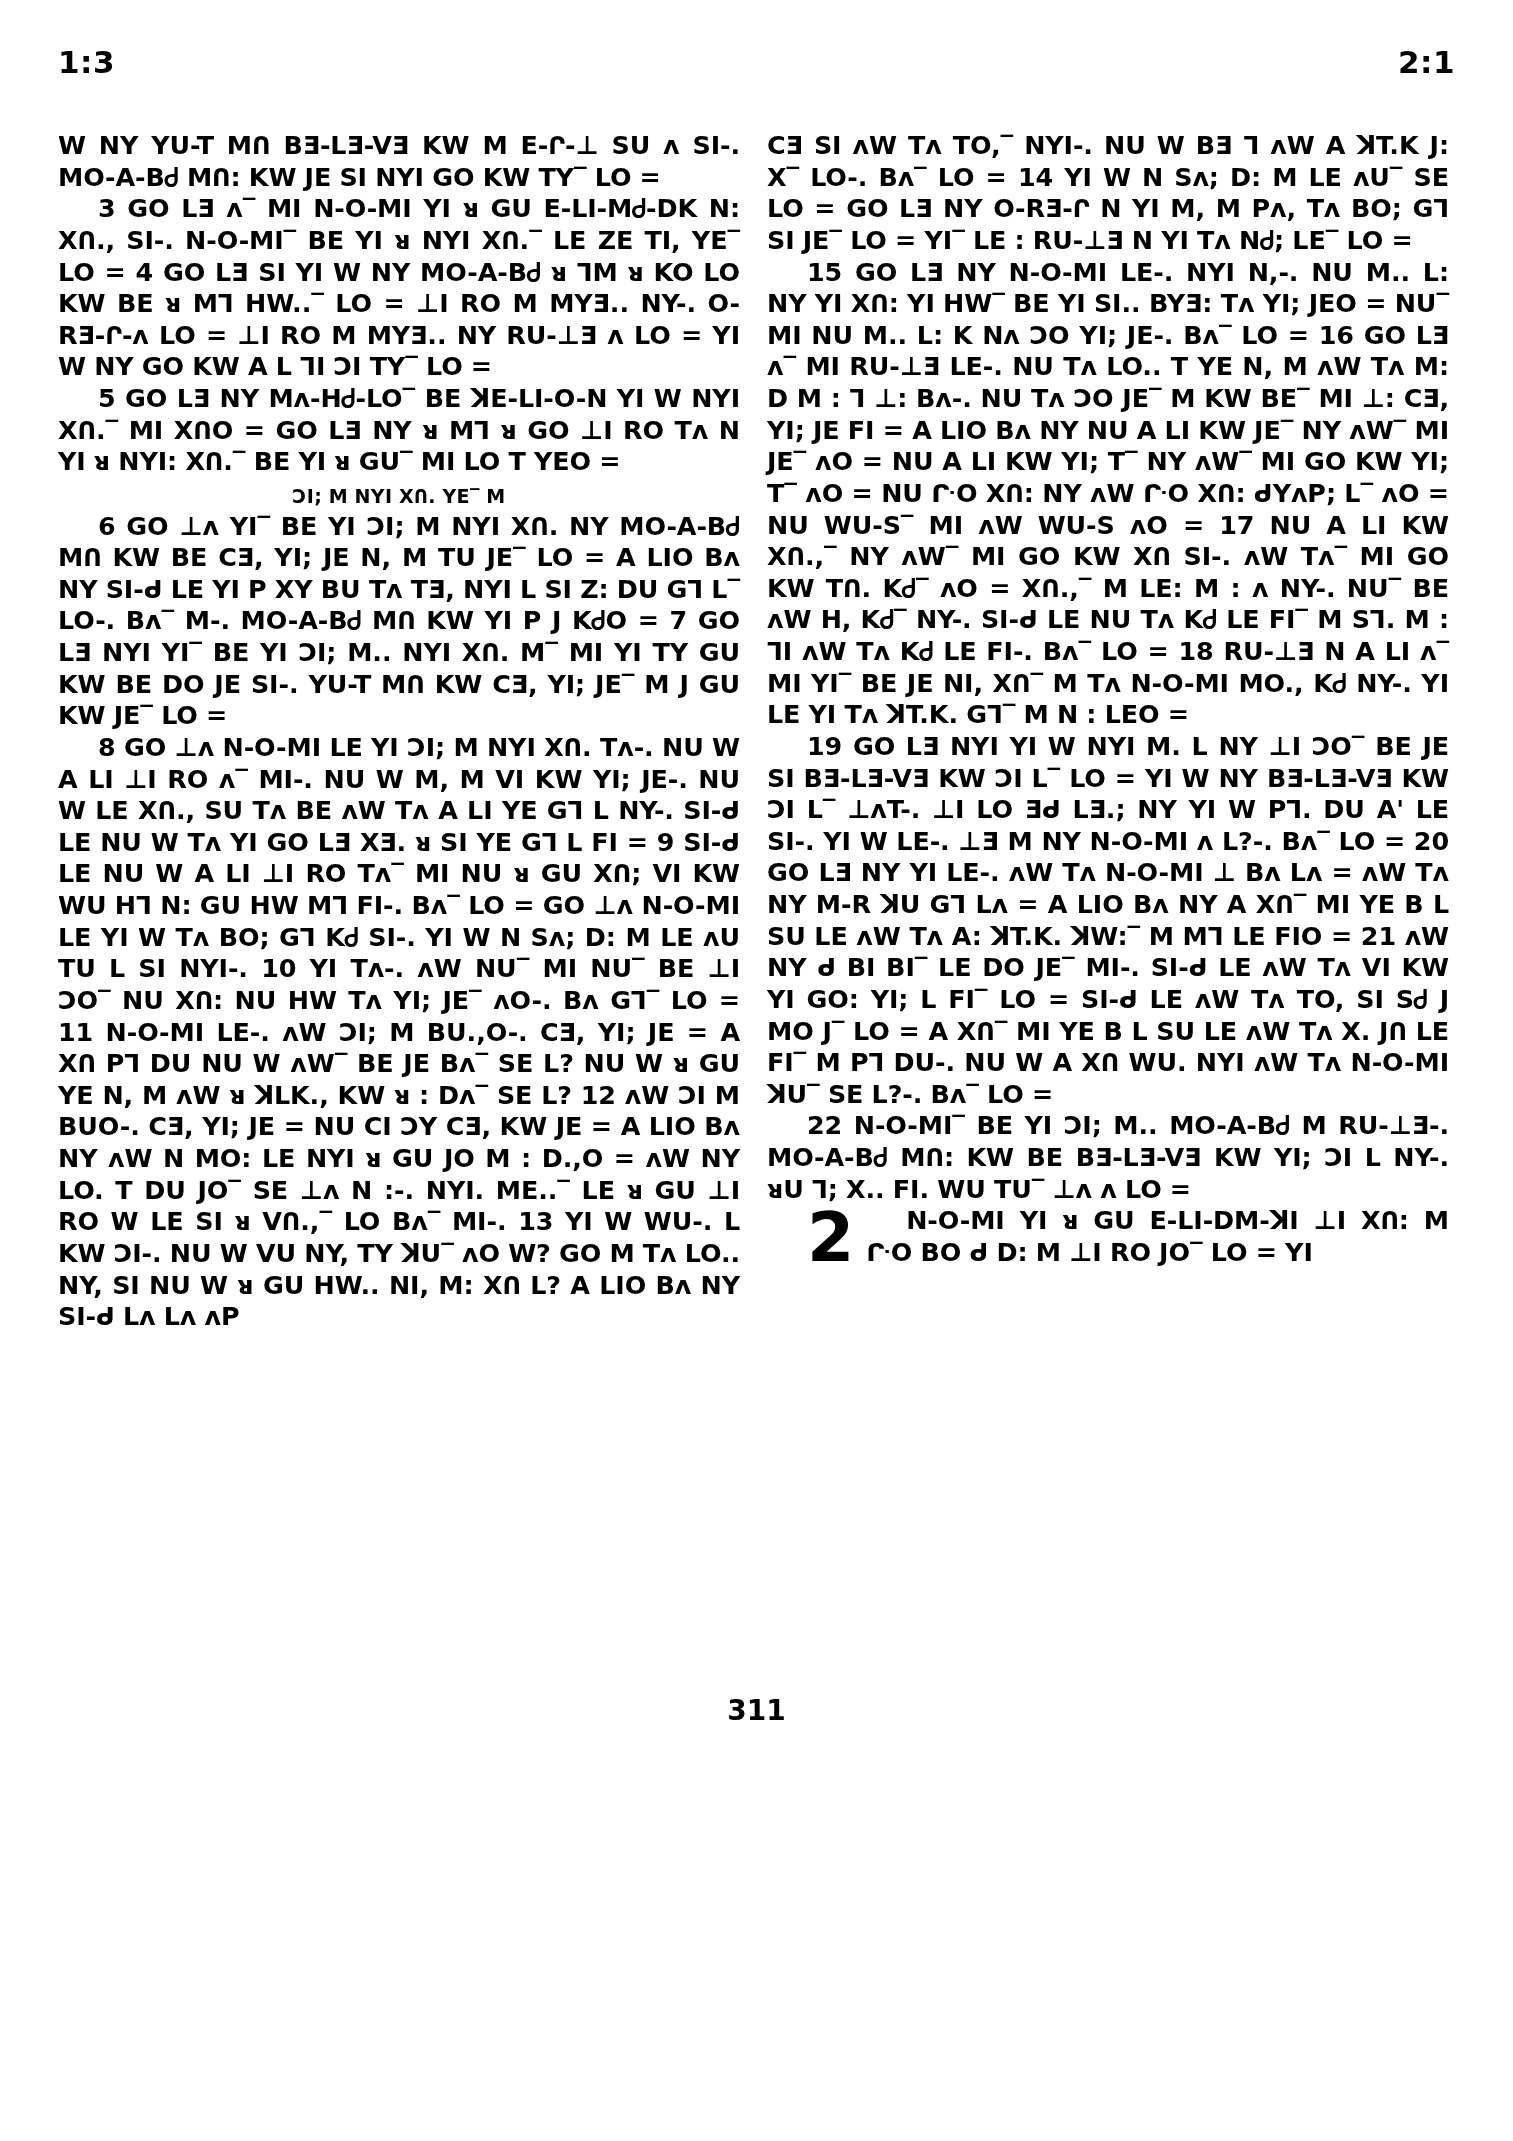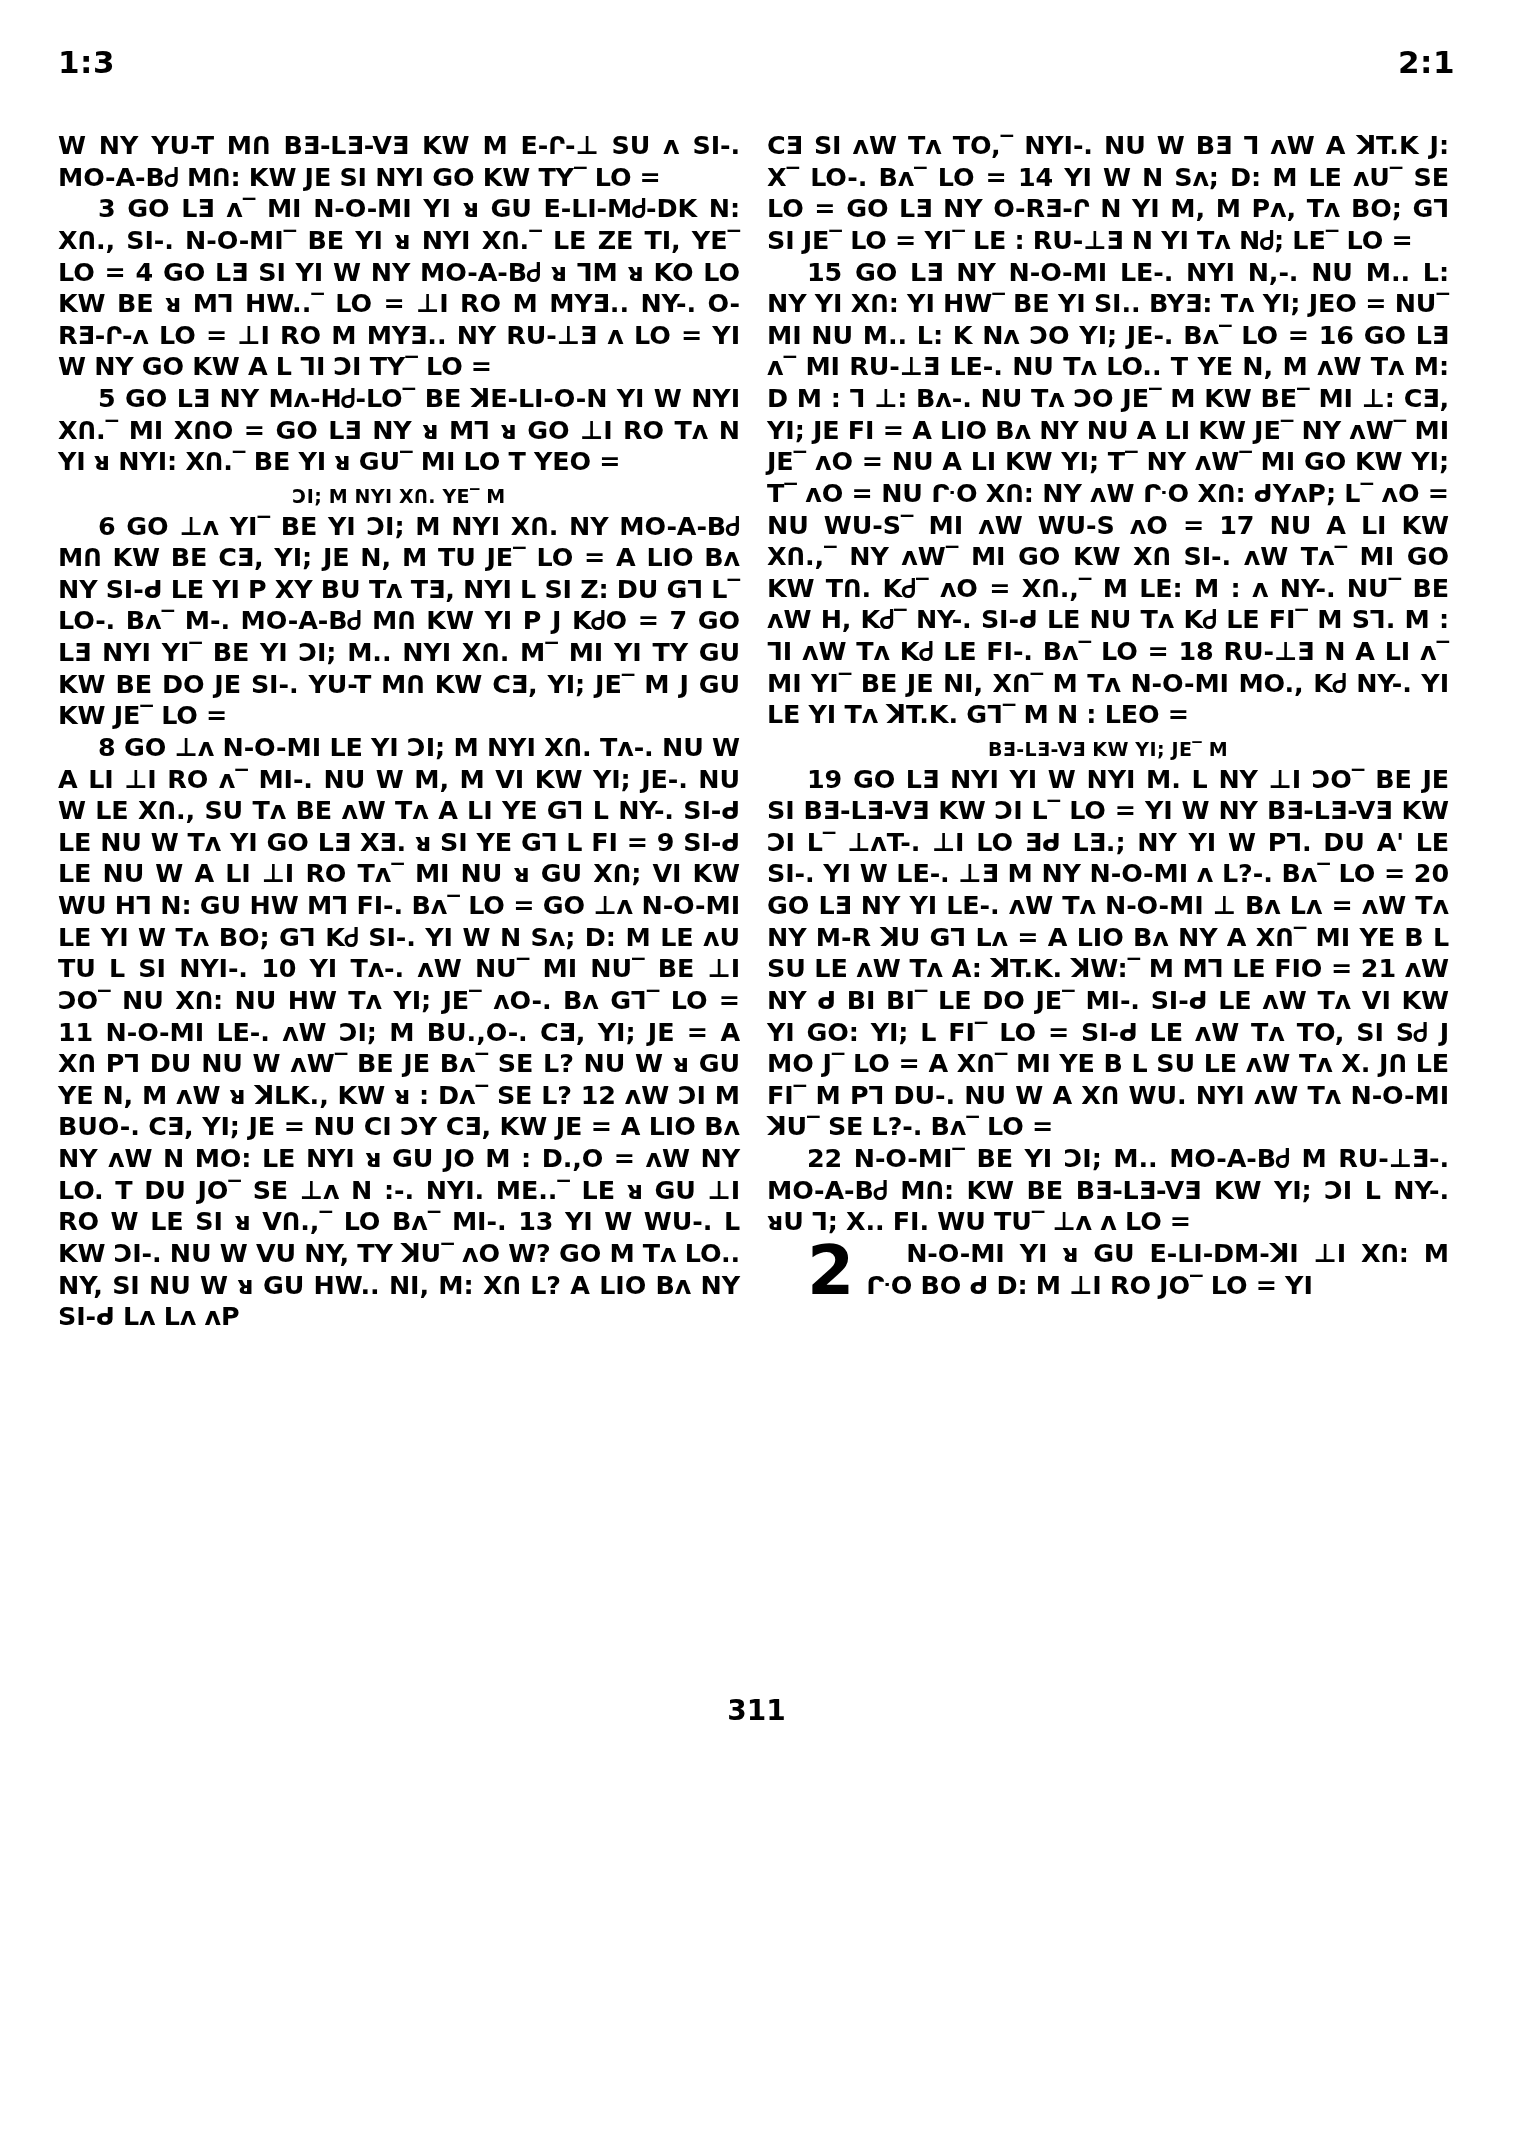--- a/index.html
+++ b/index.html
@@ -118,21 +118,20 @@
       <p>3 GO LƎ ᴧ‾ MI N-O-MI YI ᴚ GU E-LI-MᏧ-DK N: XՈ., SI-. N-O-MI‾ BE YI ᴚ NYI XՈ.‾ LE ZE TI, YE‾ LO =    4 GO LƎ SI YI W NY MO-A-BᏧ ᴚ ᒣM ᴚ KO LO KW BE ᴚ Mᒣ HW..‾ LO = ⊥I RO M MYƎ.. NY-. O-RƎ-Ր-ᴧ LO = ⊥I RO M MYƎ.. NY RU-⊥Ǝ ᴧ LO =  YI  W  NY  GO  KW  A  L  ᒣI  ƆI TY‾ LO =</p>
       <p>5 GO LƎ NY Mᴧ-HᏧ-LO‾ BE ꓘE-LI-O-N YI W NYI XՈ.‾ MI XՈO = GO LƎ NY ᴚ Mᒣ ᴚ GO ⊥I RO Tᴧ N  YI ᴚ NYI: XՈ.‾ BE YI ᴚ GU‾ MI LO T YEO =</p>
       <h3>ƆI; M NYI XՈ. YE‾ M</h3>
       <p>6 GO ⊥ᴧ YI‾ BE YI ƆI; M NYI XՈ. NY MO-A-BᏧ MՈ KW BE CƎ, YI; JE N, M TU JE‾ LO =  A LIO Bᴧ NY SI-ᑯ LE YI P XY BU Tᴧ TƎ, NYI L SI Z: DU Gᒣ L‾ LO-. Bᴧ‾ M-. MO-A-BᏧ MՈ KW YI P J KᏧO =    7 GO LƎ NYI YI‾ BE YI ƆI; M.. NYI XՈ. M‾ MI YI TY GU KW BE DO JE SI-. YU-T MՈ KW CƎ, YI; JE‾ M J GU KW JE‾ LO =</p>
       <p>8 GO ⊥ᴧ N-O-MI LE YI ƆI; M NYI XՈ. Tᴧ-. NU W A LI ⊥I RO ᴧ‾ MI-. NU W M, M VI KW YI; JE-. NU W LE XՈ., SU Tᴧ BE ᴧW Tᴧ A LI YE Gᒣ L NY-. SI-ᑯ LE NU W Tᴧ YI GO LƎ XƎ. ᴚ SI YE Gᒣ L FI =   9 SI-ᑯ LE NU W A LI ⊥I RO Tᴧ‾ MI NU ᴚ GU XՈ; VI KW WU Hᒣ N: GU HW Mᒣ FI-. Bᴧ‾ LO =  GO ⊥ᴧ N-O-MI LE YI W Tᴧ BO; Gᒣ KᏧ SI-. YI W N Sᴧ; D: M LE ᴧU TU L SI NYI-.  10 YI Tᴧ-. ᴧW NU‾ MI NU‾ BE ⊥I ƆO‾ NU XՈ: NU HW Tᴧ YI; JE‾ ᴧO-. Bᴧ Gᒣ‾ LO =   11 N-O-MI LE-. ᴧW ƆI; M BU.,O-. CƎ, YI; JE =  A XՈ Pᒣ DU NU W ᴧW‾ BE JE Bᴧ‾ SE L? NU W ᴚ GU YE N, M ᴧW ᴚ ꓘLK., KW ᴚ : Dᴧ‾ SE L?  12 ᴧW ƆI M BUO-. CƎ, YI; JE = NU CI ƆY CƎ, KW JE = A LIO Bᴧ NY ᴧW N MO: LE NYI ᴚ GU JO M : D.,O =  ᴧW NY LO. T DU JO‾ SE ⊥ᴧ N :-. NYI. ME..‾ LE ᴚ GU ⊥I RO W LE SI ᴚ VՈ.,‾ LO Bᴧ‾ MI-.   13 YI W WU-. L KW ƆI-. NU W VU NY, TY ꓘU‾ ᴧO W? GO M Tᴧ LO.. NY, SI NU W ᴚ GU HW.. NI, M: XՈ L? A LIO Bᴧ NY SI-ᑯ Lᴧ Lᴧ ᴧP</p>
     </div>
 
     <div class="col">
       <p class="noindent">CƎ SI ᴧW Tᴧ TO,‾ NYI-. NU W BƎ ᒣ ᴧW A ꓘT.K J: X‾ LO-. Bᴧ‾ LO =   14 YI W N Sᴧ; D: M LE ᴧU‾ SE LO =  GO LƎ NY O-RƎ-Ր N YI M, M Pᴧ, Tᴧ BO; Gᒣ SI JE‾ LO = YI‾ LE : RU-⊥Ǝ N YI Tᴧ NᏧ; LE‾ LO =</p>
       <p>15 GO LƎ NY N-O-MI LE-. NYI N,-. NU M.. L: NY YI XՈ: YI HW‾ BE YI SI.. BYƎ: Tᴧ YI; JEO =  NU‾ MI NU M.. L: K Nᴧ ƆO YI; JE-. Bᴧ‾ LO =    16 GO LƎ ᴧ‾ MI RU-⊥Ǝ LE-. NU Tᴧ LO.. T YE N, M ᴧW Tᴧ M: D M : ᒣ ⊥: Bᴧ-. NU Tᴧ ƆO JE‾ M KW BE‾ MI ⊥: CƎ, YI; JE FI =  A LIO Bᴧ NY NU A LI KW JE‾ NY ᴧW‾ MI JE‾ ᴧO =  NU A LI KW YI; T‾ NY ᴧW‾ MI GO KW YI; T‾ ᴧO =  NU ᒕO XՈ: NY ᴧW ᒕO XՈ: ᑯYᴧP; L‾ ᴧO =   NU WU-S‾ MI ᴧW WU-S ᴧO =   17 NU A LI KW XՈ.,‾ NY ᴧW‾ MI GO KW XՈ SI-. ᴧW Tᴧ‾ MI GO KW TՈ. KᏧ‾ ᴧO = XՈ.,‾ M LE: M : ᴧ NY-. NU‾ BE ᴧW H, KᏧ‾ NY-. SI-ᑯ LE NU Tᴧ KᏧ LE FI‾ M Sᒣ. M : ᒣI ᴧW Tᴧ KᏧ LE FI-. Bᴧ‾ LO =   18 RU-⊥Ǝ N A LI ᴧ‾ MI YI‾ BE JE NI, XՈ‾ M Tᴧ N-O-MI MO., KᏧ NY-. YI LE YI Tᴧ ꓘT.K. Gᒣ‾ M N : LEO =</p>
-      <h3>BƎ-LƎ-VƎ KW YI; JE‾ M</h3>
       <p>19 GO LƎ NYI YI W NYI M. L NY ⊥I ƆO‾ BE JE SI BƎ-LƎ-VƎ KW ƆI L‾ LO =  YI W NY BƎ-LƎ-VƎ KW ƆI L‾ ⊥ᴧT-. ⊥I LO Ǝᑯ LƎ.; NY YI W Pᒣ. DU A' LE SI-. YI W LE-. ⊥Ǝ M NY N-O-MI ᴧ L?-. Bᴧ‾ LO =   20 GO LƎ NY YI LE-. ᴧW Tᴧ N-O-MI ⊥ Bᴧ Lᴧ = ᴧW Tᴧ NY M-R ꓘU Gᒣ Lᴧ =   A LIO Bᴧ NY A XՈ‾ MI YE B L SU LE ᴧW Tᴧ A: ꓘT.K. ꓘW:‾ M Mᒣ LE FIO =    21 ᴧW NY ᑯ BI BI‾ LE DO JE‾ MI-. SI-ᑯ LE ᴧW Tᴧ VI KW YI GO: YI; L FI‾ LO = SI-ᑯ LE ᴧW Tᴧ TO, SI SᏧ J MO J‾ LO =  A XՈ‾ MI YE B L SU LE ᴧW Tᴧ X. JՈ LE FI‾ M Pᒣ DU-. NU W A XՈ WU. NYI ᴧW Tᴧ N-O-MI ꓘU‾ SE L?-. Bᴧ‾ LO =</p>
       <p>22 N-O-MI‾ BE YI ƆI; M.. MO-A-BᏧ M RU-⊥Ǝ-. MO-A-BᏧ MՈ: KW BE BƎ-LƎ-VƎ KW YI; ƆI L NY-. ᴚU ᒣ; X.. FI. WU TU‾ ⊥ᴧ ᴧ LO =</p>
       <p class="dropcap-para"><span class="dropcap">2</span><span>N-O-MI YI ᴚ GU E-LI-DM-ꓘI ⊥I XՈ: M ᒕO BO ᑯ D: M ⊥I RO JO‾ LO =  YI</span></p>
     </div>
 
   </div>
 
   <div class="folio">311</div>
 
 </div>

